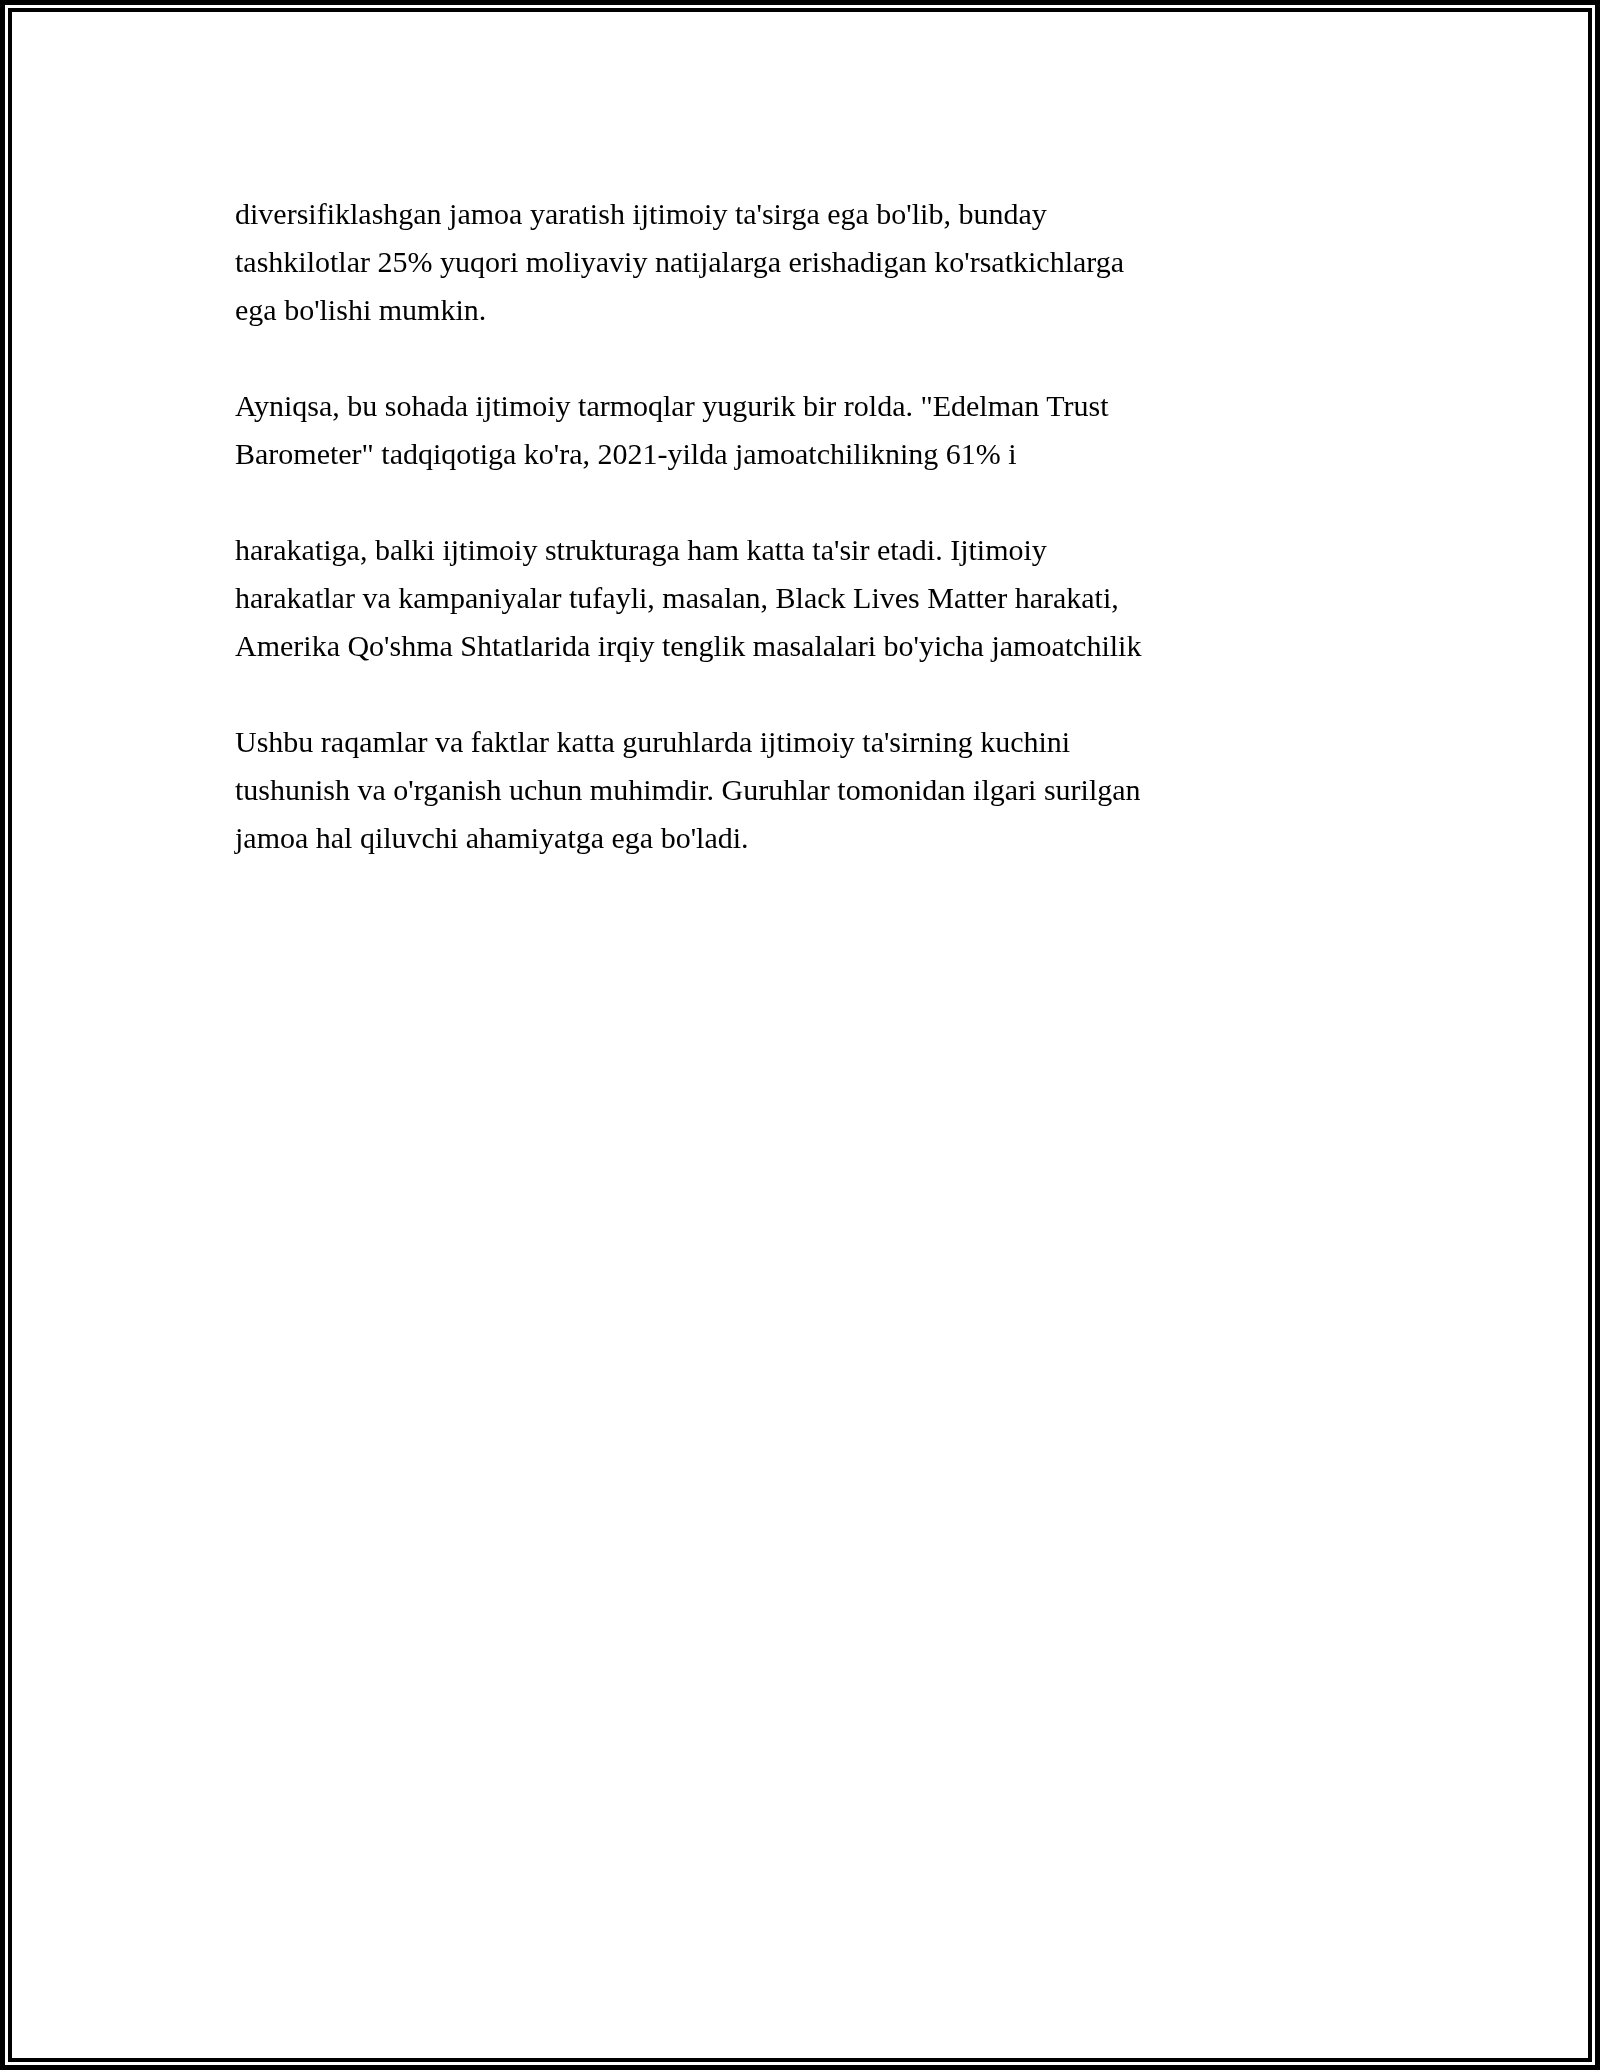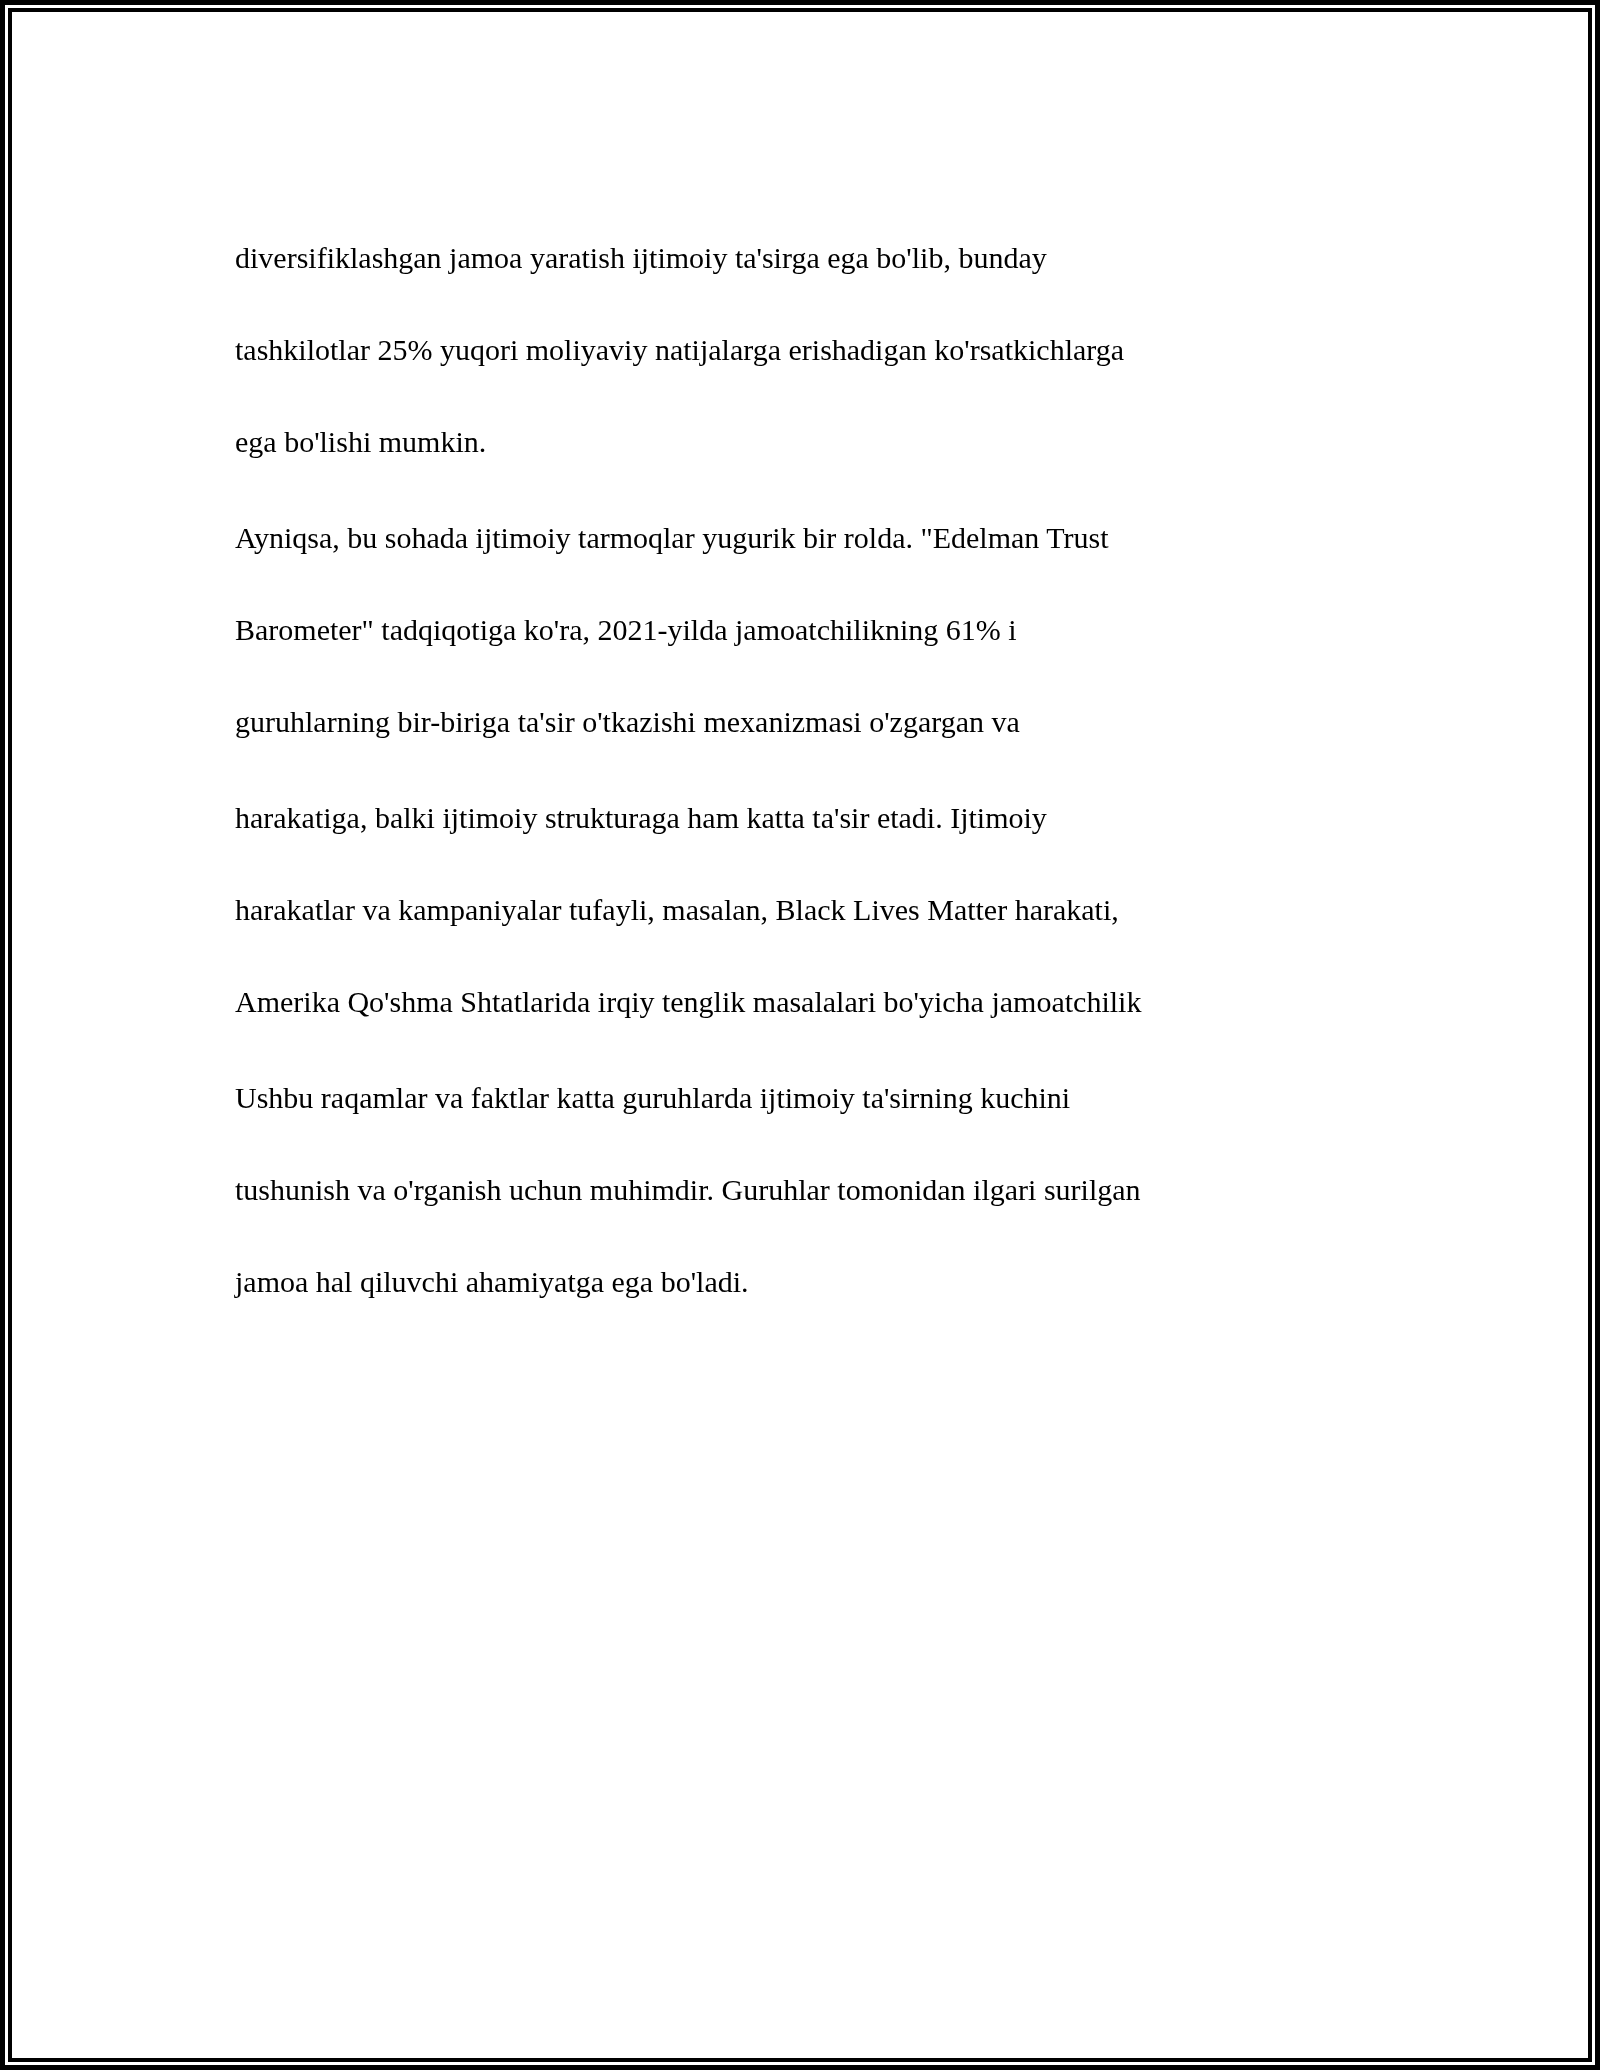--- a/index.html
+++ b/index.html
@@ -47,38 +47,36 @@
   .doc-content p.paragraph {
     margin: 0 0 48px 0;
     padding: 0;
     font-size: 30px;
     line-height: 48px;
     color: var(--text-color);
   }
   .doc-content .text-line {
     display: block;
     white-space: nowrap;
-    margin-top: 44px;
   }
 </style>
 </head>
 <body>
 
 <div class="outer-frame">
   <div class="inner-frame">
     <div class="doc-content" id="doc-content">
         <p class="paragraph">
           <span class="text-line">diversifiklashgan jamoa yaratish ijtimoiy ta'sirga ega bo'lib, bunday</span>
           <span class="text-line">tashkilotlar 25% yuqori moliyaviy natijalarga erishadigan ko'rsatkichlarga</span>
           <span class="text-line">ega bo'lishi mumkin.</span>
         </p>
         <p class="paragraph">
           <span class="text-line">Ayniqsa, bu sohada ijtimoiy tarmoqlar yugurik bir rolda. "Edelman Trust</span>
           <span class="text-line">Barometer" tadqiqotiga ko'ra, 2021-yilda jamoatchilikning 61% i</span>
-          <span class="text-line">guruhlarning bir-biriga ta'sir o'tkazishi mexanizmasi o'zgargan va</span>
         </p>
         <p class="paragraph">
           <span class="text-line">harakatiga, balki ijtimoiy strukturaga ham katta ta'sir etadi. Ijtimoiy</span>
           <span class="text-line">harakatlar va kampaniyalar tufayli, masalan, Black Lives Matter harakati,</span>
           <span class="text-line">Amerika Qo'shma Shtatlarida irqiy tenglik masalalari bo'yicha jamoatchilik</span>
         </p>
         <p class="paragraph">
           <span class="text-line">Ushbu raqamlar va faktlar katta guruhlarda ijtimoiy ta'sirning kuchini</span>
           <span class="text-line">tushunish va o'rganish uchun muhimdir. Guruhlar tomonidan ilgari surilgan</span>
           <span class="text-line">jamoa hal qiluvchi ahamiyatga ega bo'ladi.</span>

